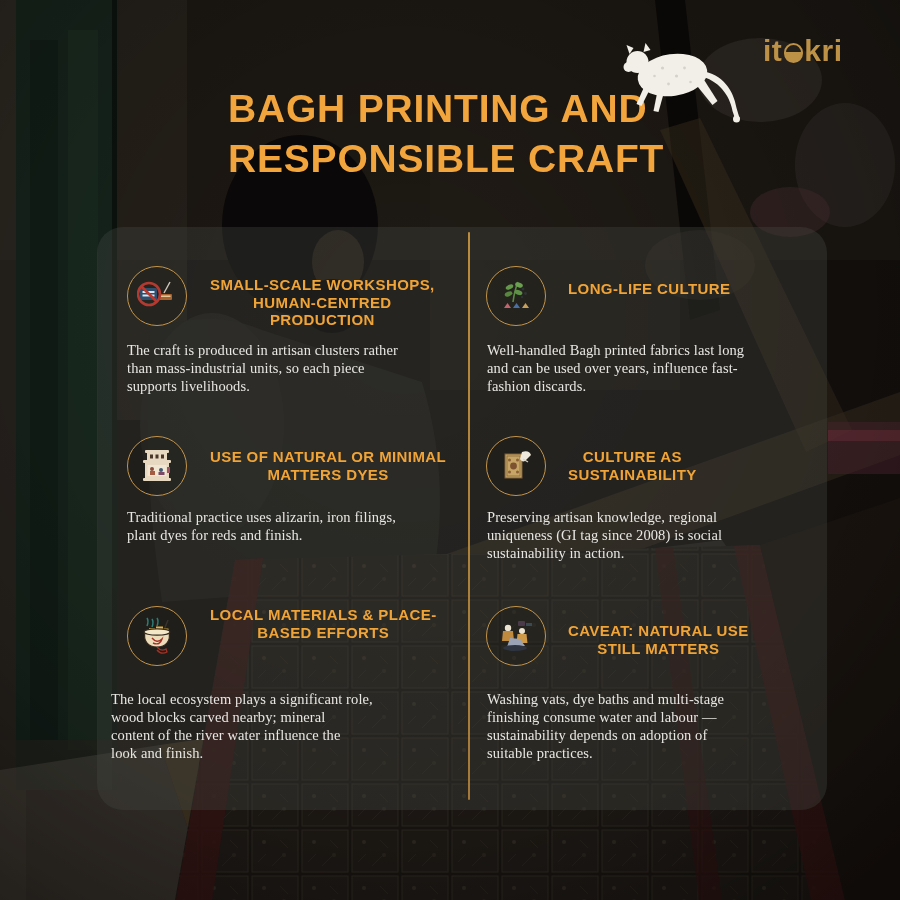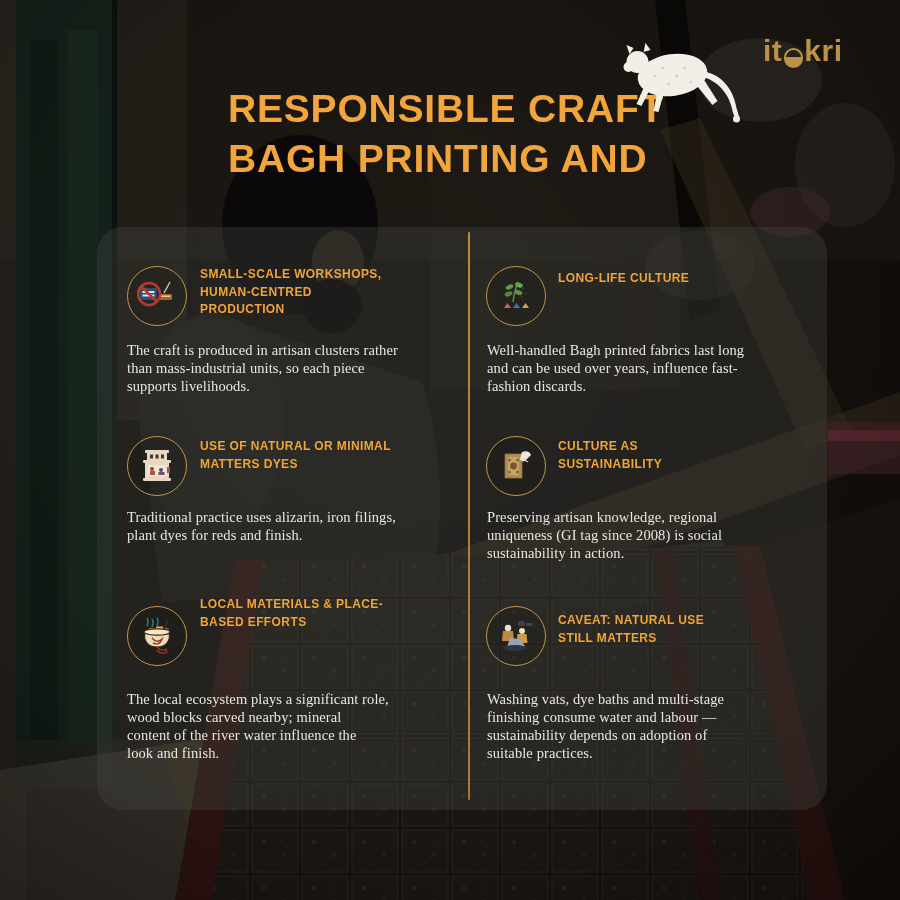--- a/index.html
+++ b/index.html
@@ -13,52 +13,52 @@
     background:rgba(70,74,66,0.34);border-radius:26px;
   }
   .page-title{
     position:absolute;left:228px;top:84px;
     color:#F2A53C;font-size:39px;line-height:50px;font-weight:bold;
     letter-spacing:0.8px;white-space:nowrap;
   }
   .logo{
     position:absolute;left:763px;top:34px;
     color:#BD9246;font-size:30px;font-weight:bold;letter-spacing:0.5px;
-    display:flex;align-items:flex-end;
+    display:flex;align-items:center;
   }
   .logo .o-glyph{
     display:inline-block;width:0.52em;height:0.52em;margin:0.14em 0.04em 0;
     border:0.09em solid currentColor;border-radius:50%;
     background:linear-gradient(180deg,transparent 46%,currentColor 46%);
   }
   .tiger{position:absolute;left:608px;top:42px;width:135px;height:85px;}
   .divider{
     position:absolute;left:468px;top:232px;width:2px;height:568px;
     background:linear-gradient(#cb9740,#b2823a);opacity:.9;border-radius:1px;
   }
   .icon-ring{
     position:absolute;width:60px;height:60px;border:1.6px solid #C49549;
     border-radius:50%;display:flex;align-items:center;justify-content:center;
     background:rgba(18,16,12,.22);box-sizing:border-box;
   }
   .icon-ring svg{width:40px;height:40px;}
   h2.sec-heading{
-    position:absolute;margin:0;color:#F0A437;font-size:12px;line-height:17.5px;
-    font-weight:bold;letter-spacing:0.4px;white-space:pre-line;
+    position:absolute;margin:10px;color:#F0A437;font-size:15px;line-height:17.5px;
+    font-weight:bold;letter-spacing:0.4px;white-space:pre-line;text-align:center;
   }
   p.sec-body{
     position:absolute;margin:0;color:#E9E7E3;font-size:14.5px;line-height:18px;
     white-space:pre-line;letter-spacing:0.1px;font-family:Liberation Serif, serif;
   }
   
   .i1{left:127px;top:266px}.h1{left:200px;top:266px}.b1{left:127px;top:341px}
   .i2{left:486px;top:266px}.h2p{left:558px;top:270px}.b2{left:487px;top:341px}
   .i3{left:127px;top:436px}.h3{left:200px;top:438px}.b3{left:127px;top:508px}
   .i4{left:486px;top:436px}.h4{left:558px;top:438px}.b4{left:487px;top:508px}
-  .i5{left:127px;top:606px}.h5{left:200px;top:596px}.b5{left:127px;top:690px}
+  .i5{left:127px;top:606px}.h5{left:200px;top:596px}.b5{left:111px;top:690px}
   .i6{left:486px;top:606px}.h6{left:558px;top:612px}.b6{left:487px;top:690px}
 </style>
 </head>
 <body>
 
 <div class="canvas">
 
   <svg class="bg" viewBox="0 0 900 900" preserveAspectRatio="none">
     <defs>
       <radialGradient id="vig" cx="45%" cy="35%" r="90%">
@@ -106,22 +106,22 @@
     <polygon points="734,546 760,545 845,900 811,900" fill="#4e1e1c" opacity="0.85"></polygon>
     <polygon points="655,548 673,547 722,900 699,900" fill="#451b19" opacity="0.7"></polygon>
     <polygon points="760,545 900,498 900,900 845,900" fill="#241d16"></polygon>
     <rect width="900" height="900" fill="url(#vig)"></rect>
     <rect width="900" height="900" fill="rgba(8,6,4,0.22)"></rect>
   </svg>
 
   <div class="overlay-panel"></div>
 
   <div class="page-title">
+    <div>BAGH PRINTING AND</div>
     <div>RESPONSIBLE CRAFT</div>
-    <div>BAGH PRINTING AND</div>
   </div>
 
   <svg class="tiger" viewBox="0 0 130 85">
     <g fill="#f2efe8">
       <ellipse cx="62" cy="33" rx="35" ry="21" transform="rotate(-8 62 33)"></ellipse>
       <circle cx="27" cy="20" r="11"></circle>
       <circle cx="18" cy="25" r="5"></circle>
       <path d="M19,12 l-3,-9 7,3 z"></path>
       <path d="M33,10 l2,-9 5,7 z"></path>
       <path d="M34,44 l-8,18 5,2 8,-16 z"></path>

